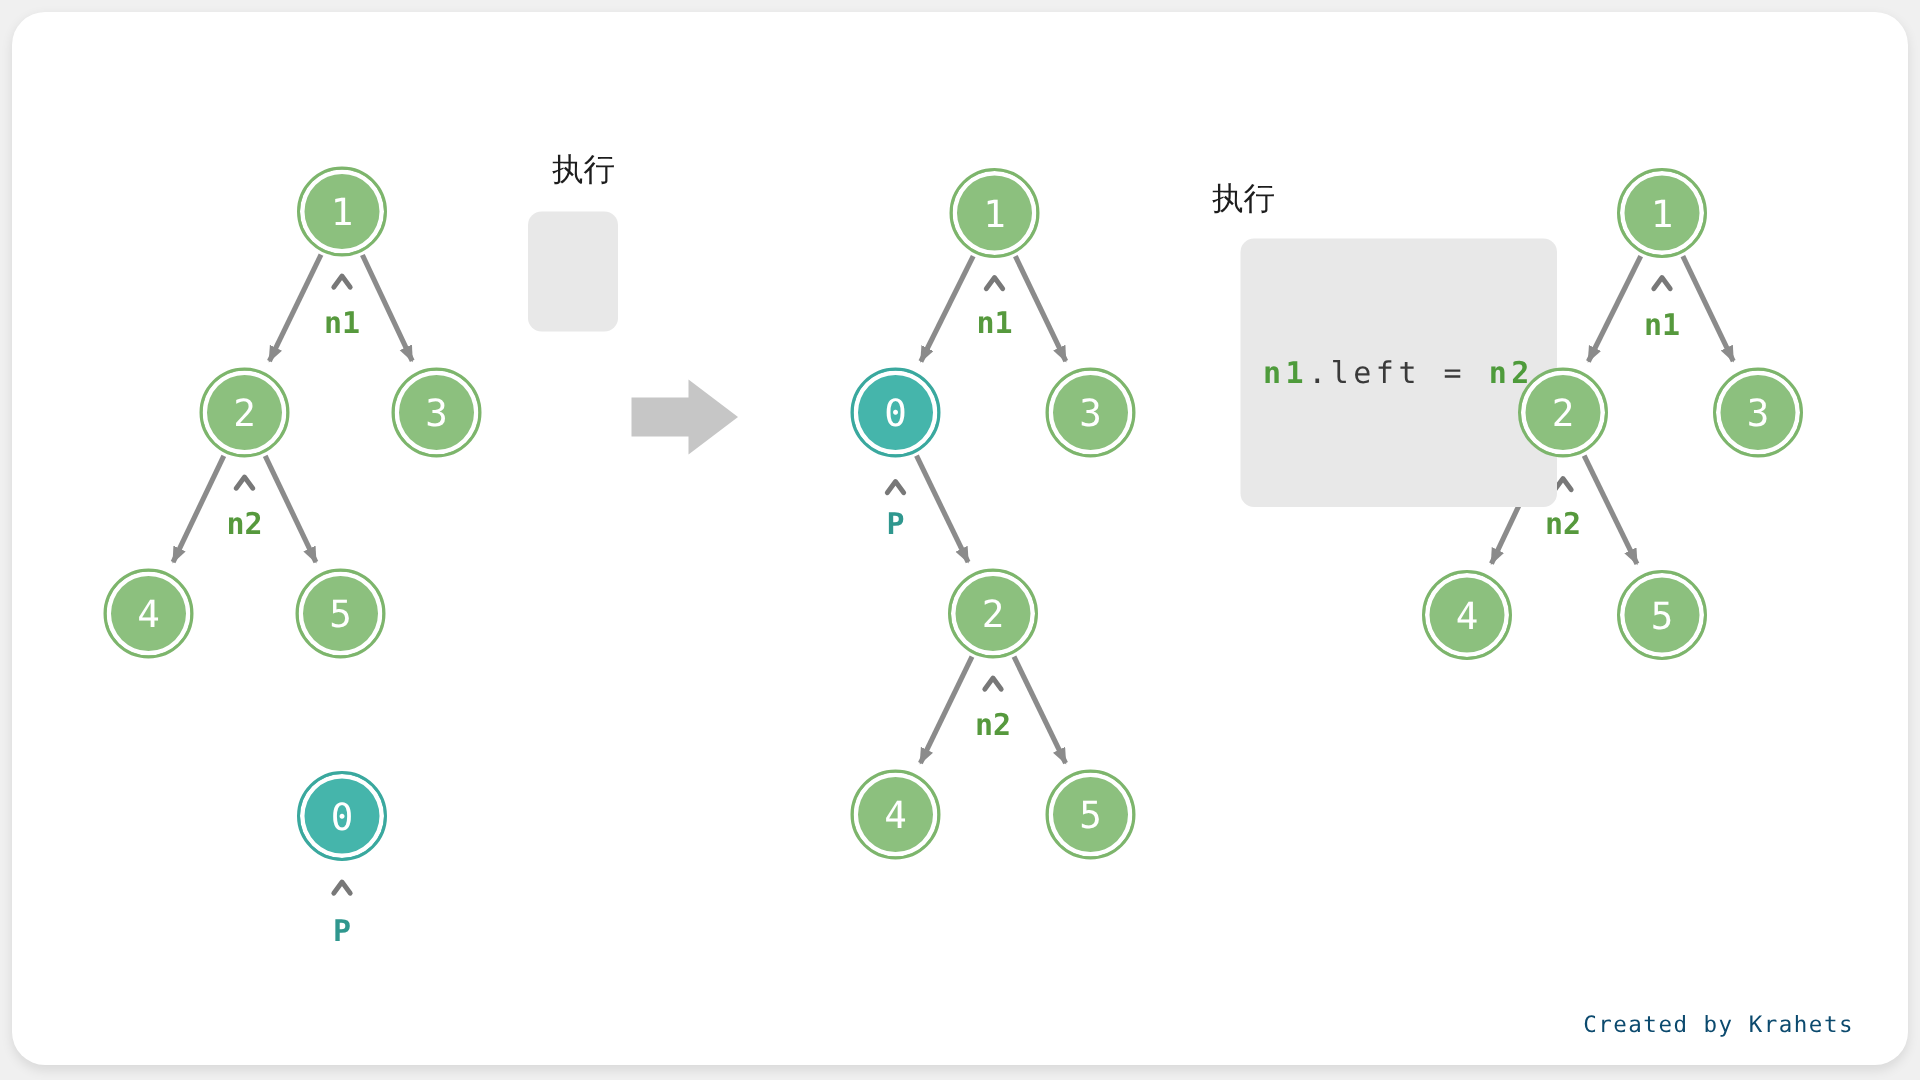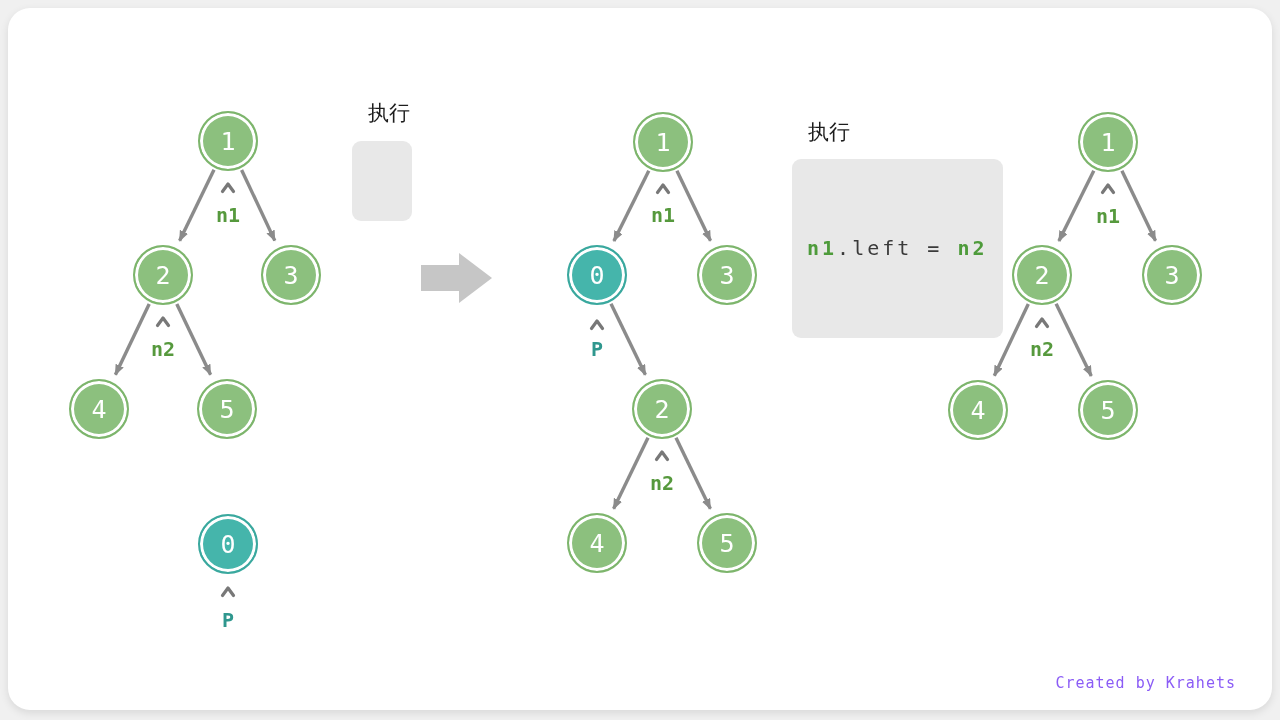--- a/index.html
+++ b/index.html
@@ -35,21 +35,21 @@
     position:absolute; background:#E8E8E8; border-radius:9px;
     padding:7px 15px; white-space:pre;
     font-family:"DejaVu Sans Mono", monospace; font-size:20px;
     line-height:33px; letter-spacing:3px; color:#3A3A3A;
   }
   .tok-g { color:#4E9B3B; font-weight:bold; }
   .tok-t { color:#2E948F; font-weight:bold; }
   .watermark {
     position:absolute; right:44px; top:674px;
     font-family:"DejaVu Sans Mono", monospace; font-size:15px;
-    letter-spacing:1px; color:#8b5cf6;
+    letter-spacing:1px; color:#0c4a6e;
   }
 </style>
 </head>
 <body>
 
 <div class="page">
   <div class="card"></div>
 
   <svg class="overlay" viewBox="0 0 1280 720">
     <defs>
@@ -137,21 +137,21 @@
       <span>4</span>
     </div>
   <div class="node green" style="left:697px;top:513px">
       <span>5</span>
     </div>
   <div class="ptr green" style="left:633px;top:203px">n1</div>
   <div class="ptr teal" style="left:567px;top:337px">P</div>
   <div class="ptr green" style="left:632px;top:471px">n2</div>
 
   <div class="exec" style="left:808px;top:118px">执行</div>
-  <div class="codebox" style="left:792px;top:159px">
+  <div class="codebox" style="left:827px;top:159px">
     <div><span class="tok-g">n1</span><span>.left = </span><span class="tok-g">n2</span></div>
   </div>
 
   <div class="node green" style="left:1078px;top:112px">
       <span>1</span>
     </div>
   <div class="node green" style="left:1012px;top:245px">
       <span>2</span>
     </div>
   <div class="node green" style="left:1142px;top:245px">

